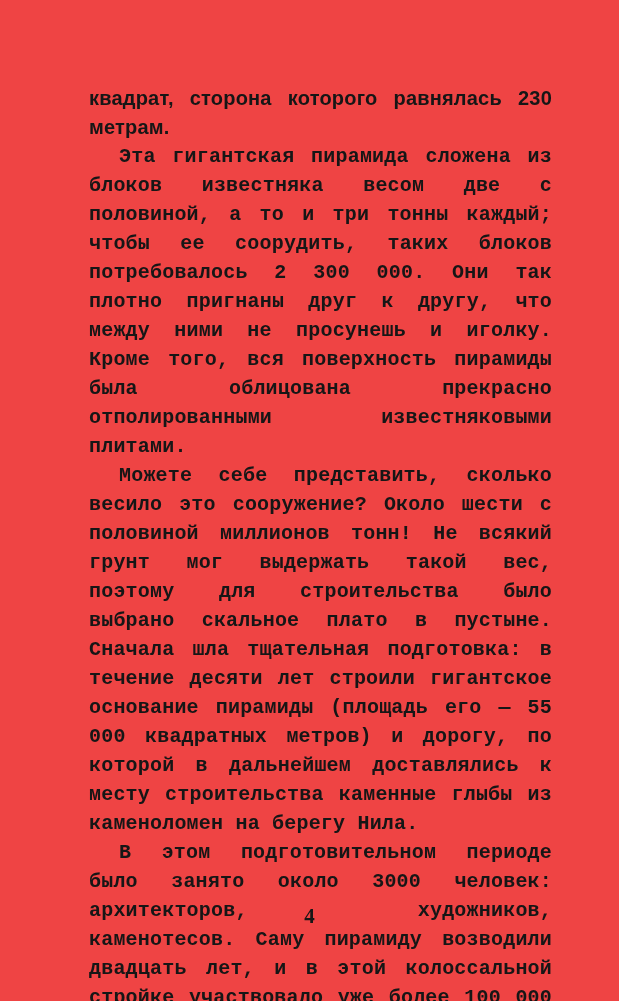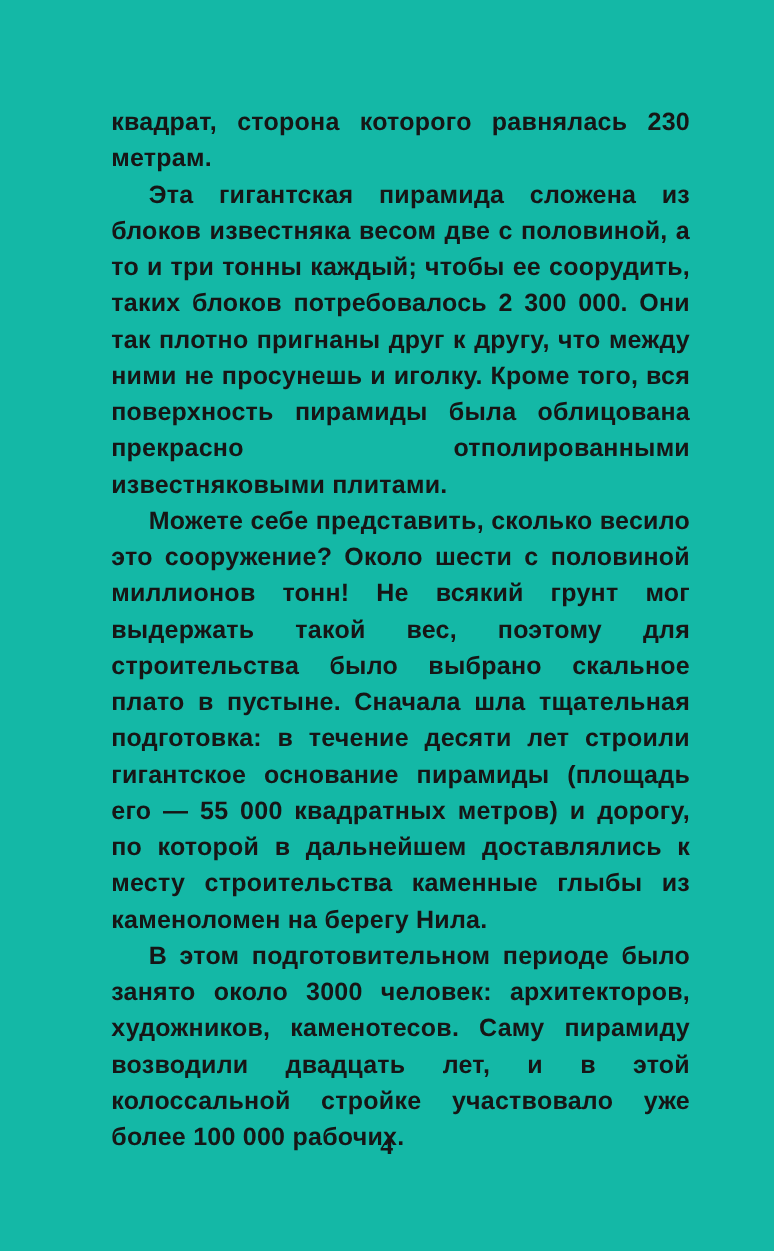--- a/index.html
+++ b/index.html
@@ -4,21 +4,21 @@
 <style>
   html, body {
     margin: 0;
     padding: 0;
     background: #ffffff;
   }
   .page {
     position: relative;
     width: 619px;
     height: 1001px;
-    background: #14b8a6;
+    background: #ef4444;
     overflow: hidden;
     font-family: "Liberation Sans", sans-serif;
     color: #161616;
   }
   .text-block {
     position: absolute;
     top: 84px;
     left: 89px;
     width: 463px;
     font-size: 20px;
@@ -27,20 +27,21 @@
     letter-spacing: 0.2px;
     text-align: justify;
     text-justify: inter-word;
   }
   .text-block p {
     margin: 0;
     padding: 0;
   }
   .text-block p.indent {
     text-indent: 30px;
+    font-family: Liberation Mono, monospace;
   }
   .page-number {
     position: absolute;
     top: 904px;
     left: 0;
     width: 619px;
     text-align: center;
     font-family: "Liberation Serif", serif;
     font-size: 21px;
     font-weight: 700;

